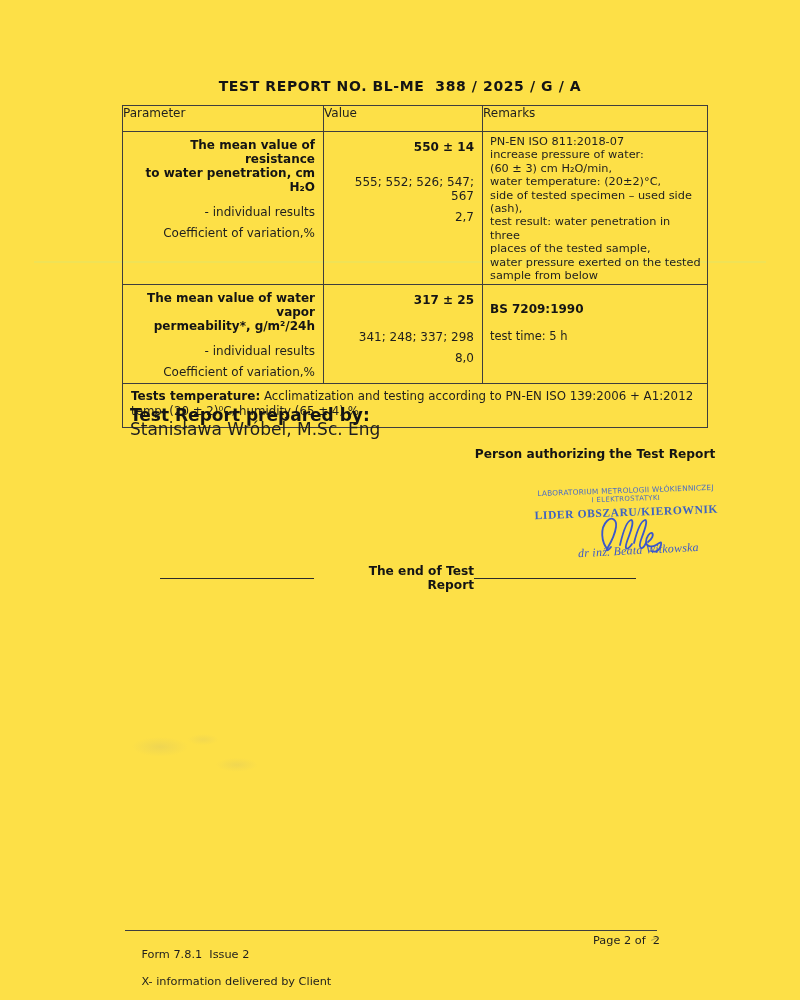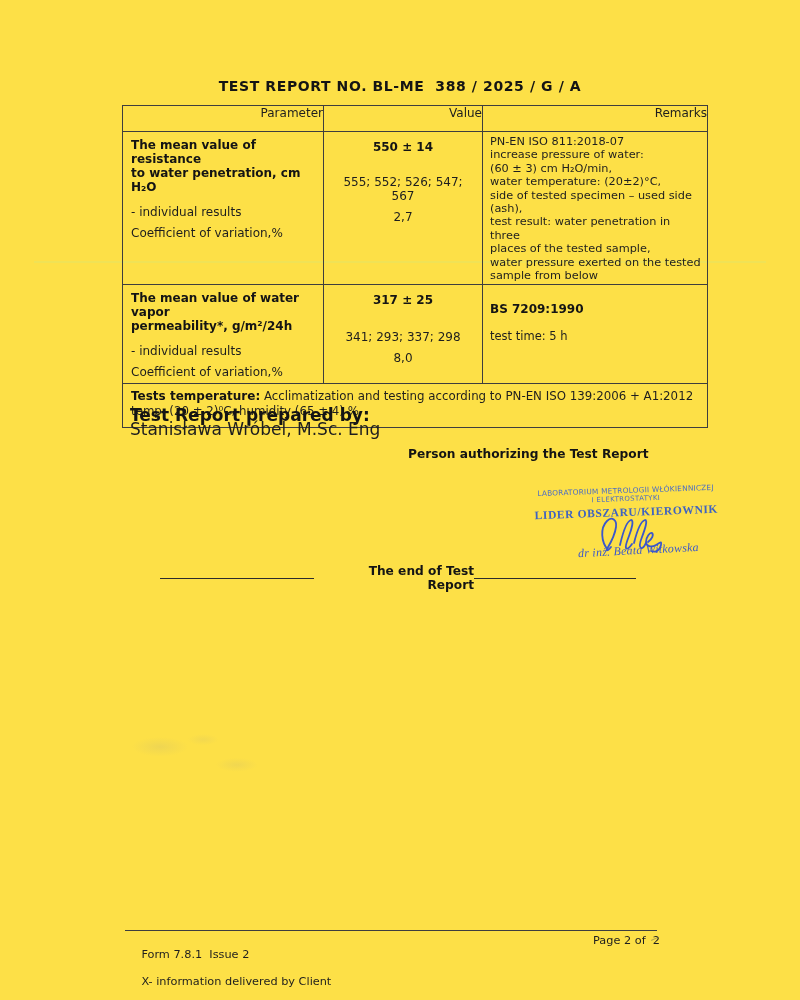--- a/index.html
+++ b/index.html
@@ -18,41 +18,41 @@
   }
   
   table.report{
     position:absolute;left:122px;top:105px;
     width:585px;border-collapse:collapse;table-layout:fixed;
   }
   table.report td,table.report th{
     border:1.5px solid #3e3e3e;vertical-align:top;
     padding:0;font-size:12px;font-weight:normal;color:#1e1e1e;
   }
-  th.hdr{height:25px;text-align:right;vertical-align:middle;
+  th.hdr{height:25px;text-align:left;vertical-align:middle;
     font-weight:bold;font-size:12.5px;color:#141414;}
-  .cell-pad{padding:6px 8px 4px 8px;}
+  .cell-pad{padding:6px 8px 4px 8px;text-align:right;}
   .param-bold,.val-bold{font-weight:bold;font-size:12px;line-height:14px;white-space:pre-line;color:#141414;}
   .line2{margin-top:11px;line-height:14px;}
   .line3{margin-top:7px;line-height:14px;}
   .vcenter{text-align:center;}
   .val-bold{margin-top:2px;}
   .val-line2-r1{margin-top:21px;line-height:14px;}
   .val-line2-r2{margin-top:23px;line-height:14px;}
   .val-line3{margin-top:7px;line-height:14px;}
   .remarks{font-size:11.3px;line-height:13.4px;white-space:pre-line;padding:3px 6px 2px 7px;}
   .remarks-bold{font-weight:bold;font-size:12px;line-height:14px;color:#141414;}
   .remarks-sub{font-size:11.5px;line-height:14px;}
   .cond{padding:5px 8px;font-size:11.8px;line-height:15px;}
   .cond b{font-size:12px;color:#141414;}
   
   .prepared{position:absolute;left:130px;top:408px;font-size:17px;line-height:14px;}
   .prepared .lbl{font-weight:bold;color:#141414;}
-  .authorizing{position:absolute;left:408px;top:447px;width:290px;
-    font-weight:bold;font-size:12.2px;color:#141414;}
+  .authorizing{position:absolute;left:450px;top:447px;width:290px;
+    text-align:center;font-weight:bold;font-size:12.2px;color:#141414;}
   
   .stamp{position:absolute;left:520px;top:486px;width:212px;
     text-align:center;transform:rotate(-2deg);}
   .stamp .s1{font-size:7.4px;letter-spacing:.2px;line-height:9px;}
   .stamp .s2{font-size:6.9px;letter-spacing:.4px;line-height:9px;}
   .stamp .s3{font-family:"Liberation Serif",serif;font-size:11.5px;
     font-weight:bold;letter-spacing:.6px;line-height:14px;margin-top:1px;}
   .sig-svg{position:absolute;left:598px;top:514px;}
   .signer{position:absolute;left:556px;top:543px;width:165px;text-align:center;
     font-family:"Liberation Serif",serif;font-style:italic;font-size:11.8px;
@@ -139,21 +139,21 @@
         <div class="cell-pad">
           <div class="param-bold">The mean value of water vapor
 permeability*, g/m²/24h</div>
           <div class="line2">- individual results</div>
           <div class="line3">Coefficient of variation,%</div>
         </div>
       </td>
       <td class="vcenter">
         <div class="cell-pad">
           <div class="val-bold">317 ± 25</div>
-          <div class="val-line2-r2">341; 293; 337; 298</div>
+          <div class="val-line2-r2">341; 248; 337; 298</div>
           <div class="val-line3">8,0</div>
         </div>
       </td>
       <td>
         <div class="remarks">
           <div class="remarks-bold">BS 7209:1990</div>
           <div class="remarks-sub">test time: 5 h</div>
         </div>
       </td>
     </tr>

